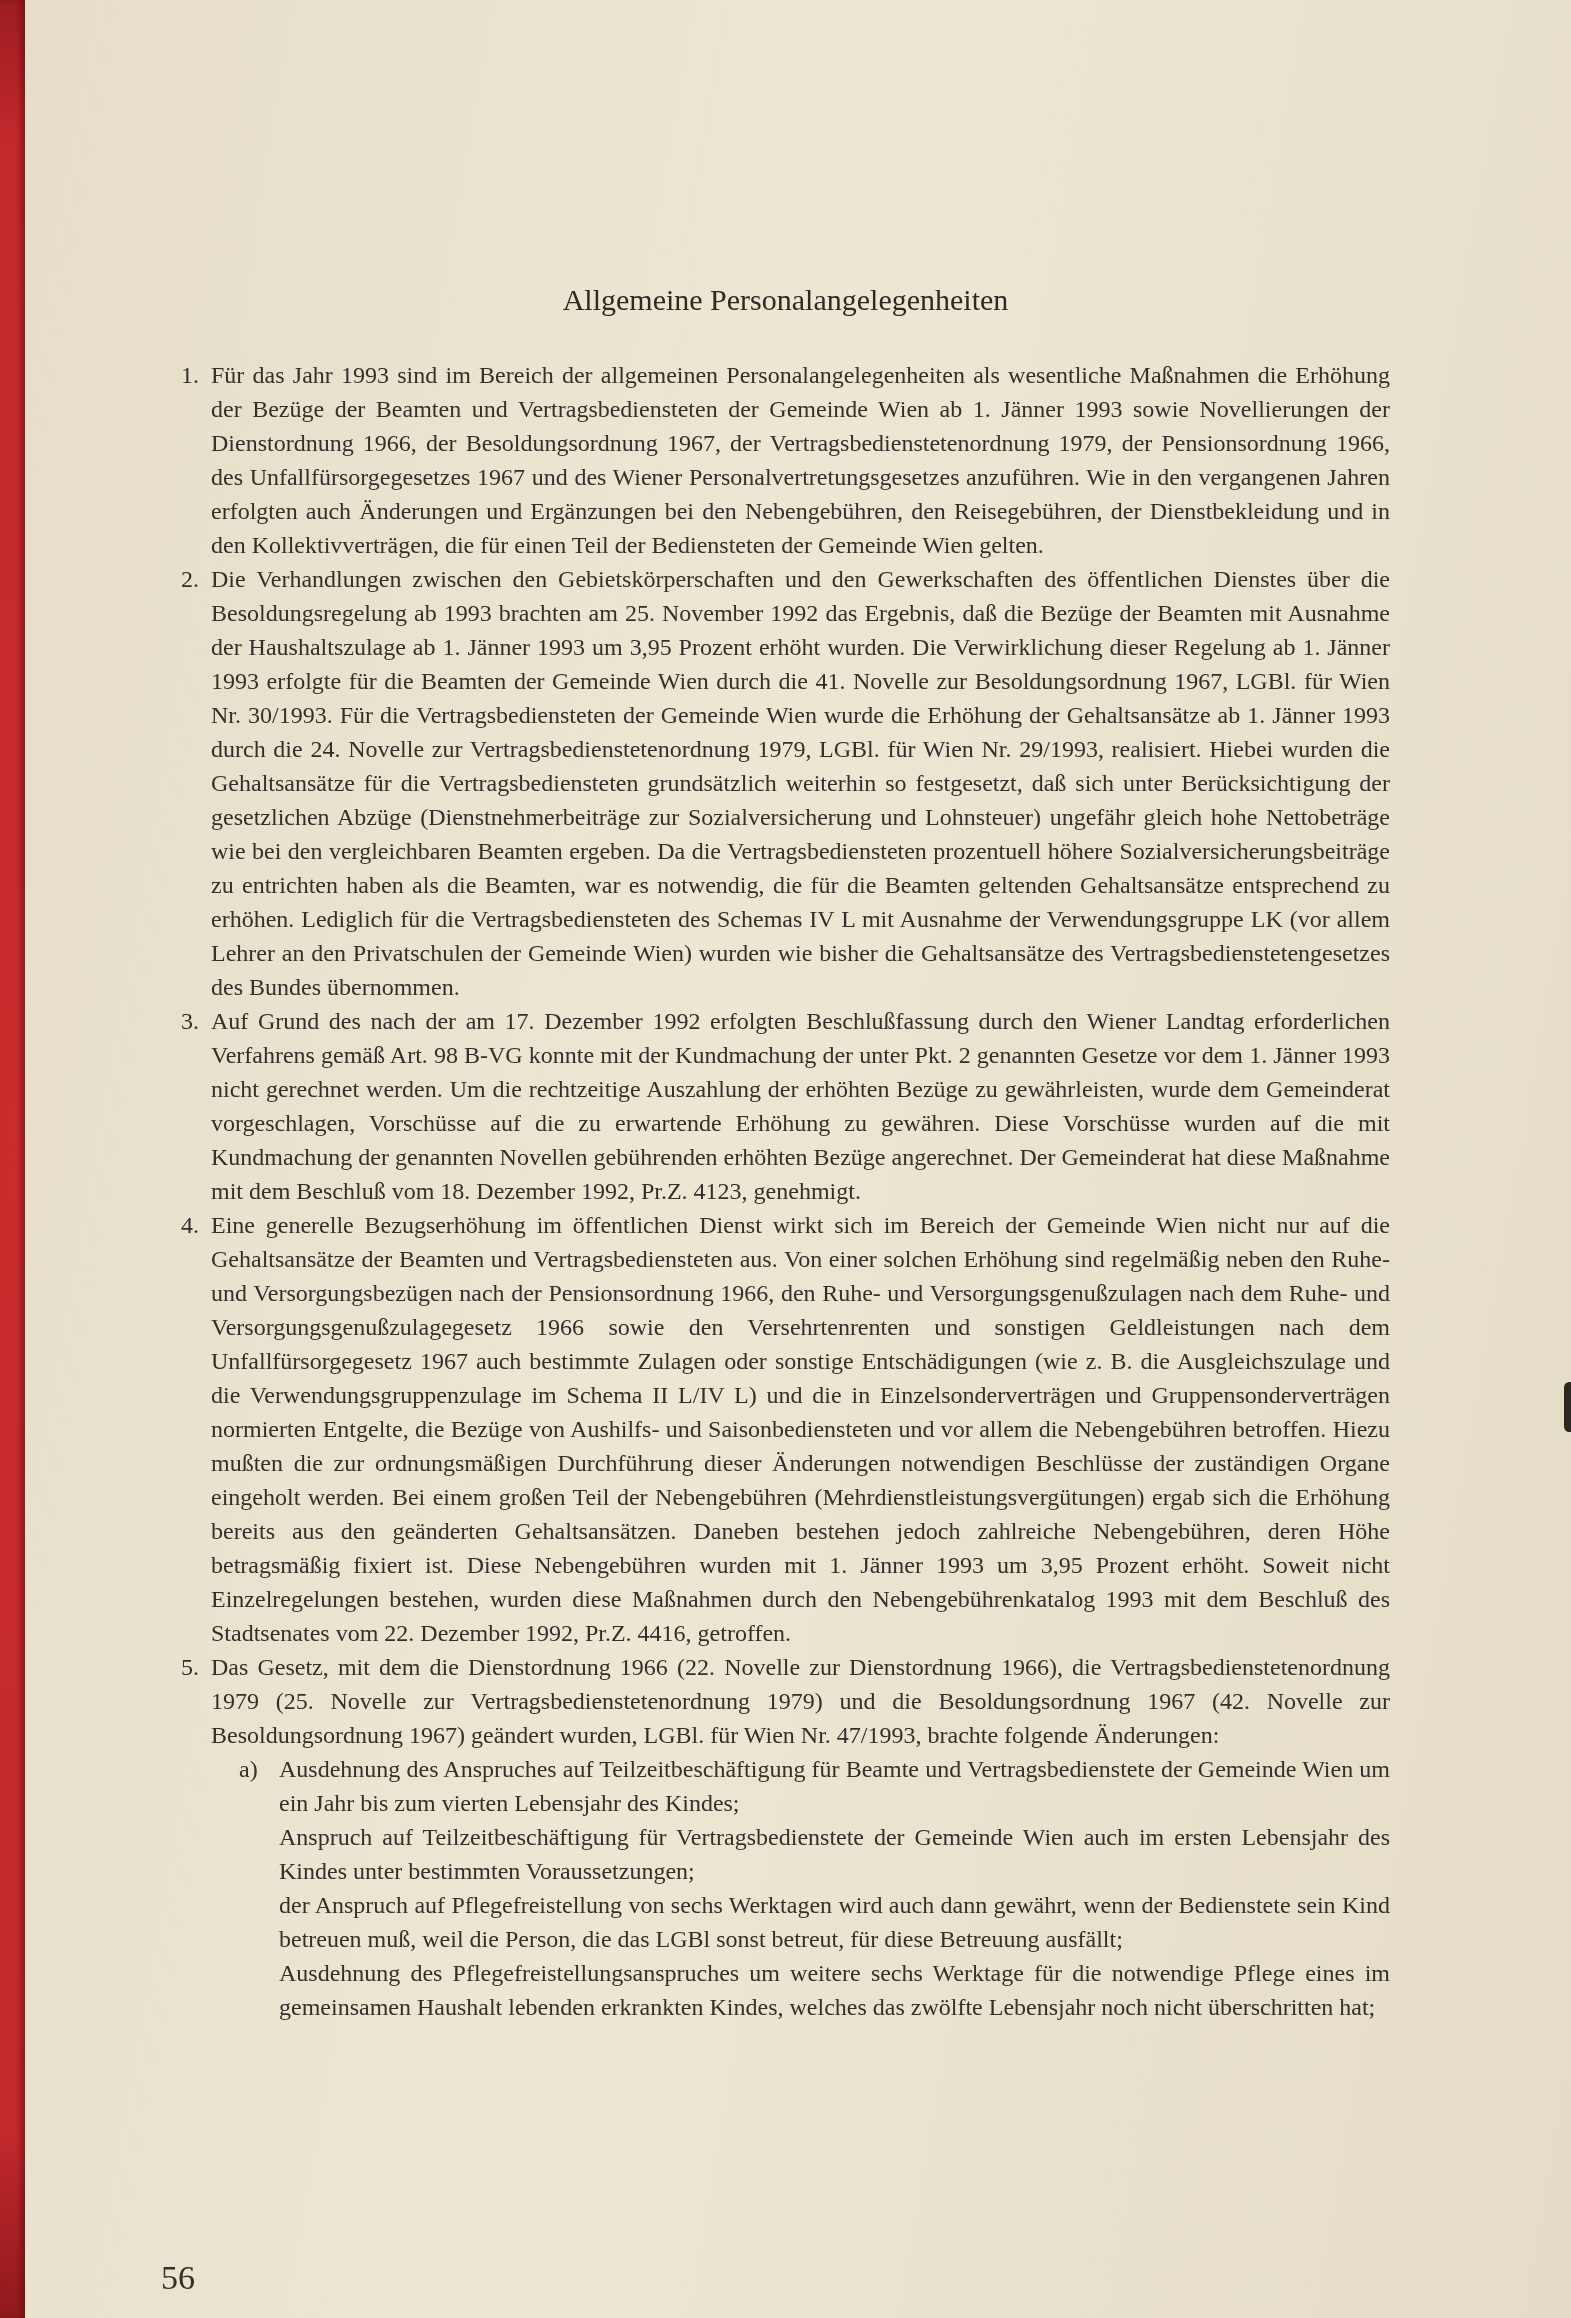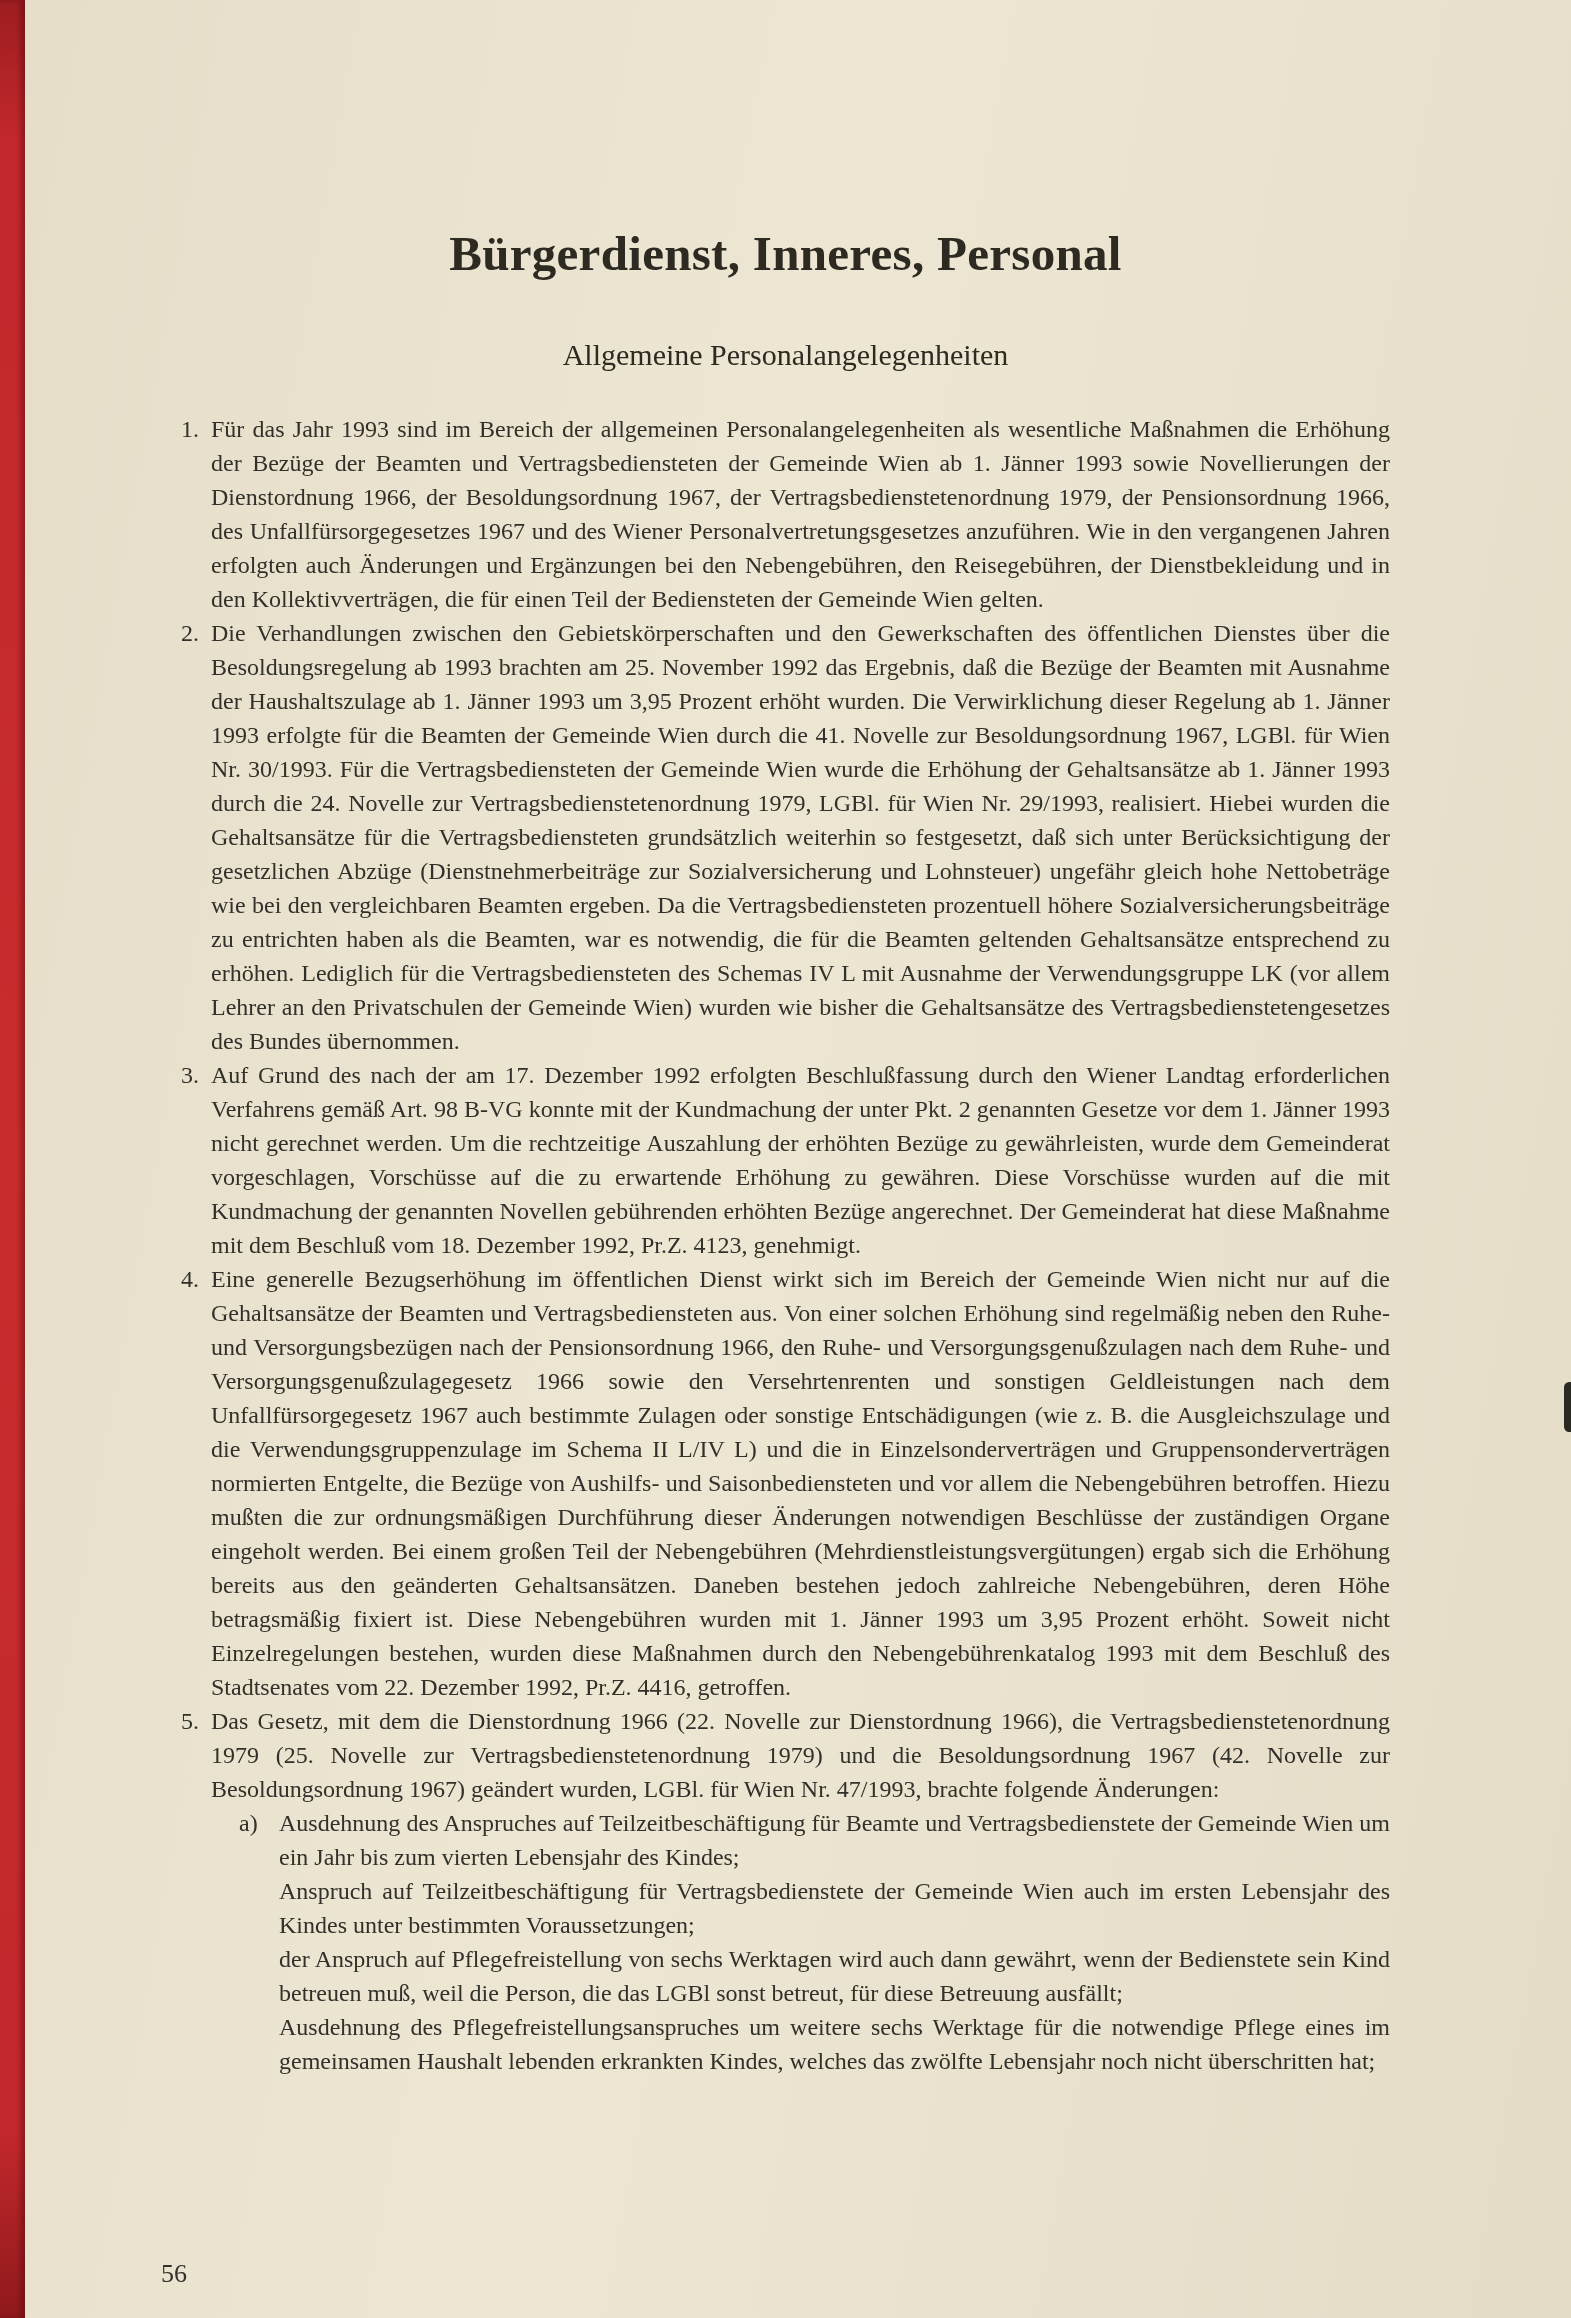--- a/index.html
+++ b/index.html
@@ -46,32 +46,31 @@
     font-size: 24px; line-height: 34px;
     text-align: justify;
     hyphens: auto; -webkit-hyphens: auto;
   }
   ol.items li { position: relative; padding-left: 30px; }
   .marker { position: absolute; left: 0; top: 0; }
   .subitem { position: relative; padding-left: 68px; }
   .subitem > .marker { left: 28px; }
   .pagenum {
     position: absolute; left: 161px; top: 2259px;
-    font-size: 26px; color: #32302a;
+    font-size: 34px; color: #32302a;
   }
 </style>
 </head>
 <body>
 
 <div class="paper-grain"></div>
 <div class="red-edge"></div>
 <div class="edge-smudge"></div>
 
 <div class="text-col">
-  <h1 class="title">Bürgerdienst, Inneres, Personal</h1>
   <h2 class="subtitle">Allgemeine Personalangelegenheiten</h2>
 
   <ol class="items">
     <li>
       <span class="marker">1.</span>
       <div>Für das Jahr 1993 sind im Bereich der allgemeinen Personalangelegenheiten als wesentliche Maßnahmen die Erhöhung der Bezüge der Beamten und Vertragsbediensteten der Gemeinde Wien ab 1. Jänner 1993 sowie Novellierungen der Dienstordnung 1966, der Besoldungsordnung 1967, der Vertragsbedienstetenordnung 1979, der Pensionsordnung 1966, des Unfallfürsorgegesetzes 1967 und des Wiener Personalvertretungsgesetzes anzuführen. Wie in den vergangenen Jahren erfolgten auch Änderungen und Ergänzungen bei den Nebengebühren, den Reisegebühren, der Dienstbekleidung und in den Kollektivverträgen, die für einen Teil der Bediensteten der Gemeinde Wien gelten.</div>
     </li>
     <li>
       <span class="marker">2.</span>
       <div>Die Verhandlungen zwischen den Gebietskörperschaften und den Gewerkschaften des öffentlichen Dienstes über die Besoldungsregelung ab 1993 brachten am 25. November 1992 das Ergebnis, daß die Bezüge der Beamten mit Ausnahme der Haushaltszulage ab 1. Jänner 1993 um 3,95 Prozent erhöht wurden. Die Verwirklichung dieser Regelung ab 1. Jänner 1993 erfolgte für die Beamten der Gemeinde Wien durch die 41. Novelle zur Besoldungsordnung 1967, LGBl. für Wien Nr. 30/1993. Für die Vertragsbediensteten der Gemeinde Wien wurde die Erhöhung der Gehaltsansätze ab 1. Jänner 1993 durch die 24. Novelle zur Vertragsbedienstetenordnung 1979, LGBl. für Wien Nr. 29/1993, realisiert. Hiebei wurden die Gehaltsansätze für die Vertragsbediensteten grundsätzlich weiterhin so festgesetzt, daß sich unter Berücksichtigung der gesetzlichen Abzüge (Dienstnehmerbeiträge zur Sozialversicherung und Lohnsteuer) ungefähr gleich hohe Nettobeträge wie bei den vergleichbaren Beamten ergeben. Da die Vertragsbediensteten prozentuell höhere Sozialversicherungsbeiträge zu entrichten haben als die Beamten, war es notwendig, die für die Beamten geltenden Gehaltsansätze entsprechend zu erhöhen. Lediglich für die Vertragsbediensteten des Schemas IV L mit Ausnahme der Verwendungsgruppe LK (vor allem Lehrer an den Privatschulen der Gemeinde Wien) wurden wie bisher die Gehaltsansätze des Vertragsbedienstetengesetzes des Bundes übernommen.</div>

